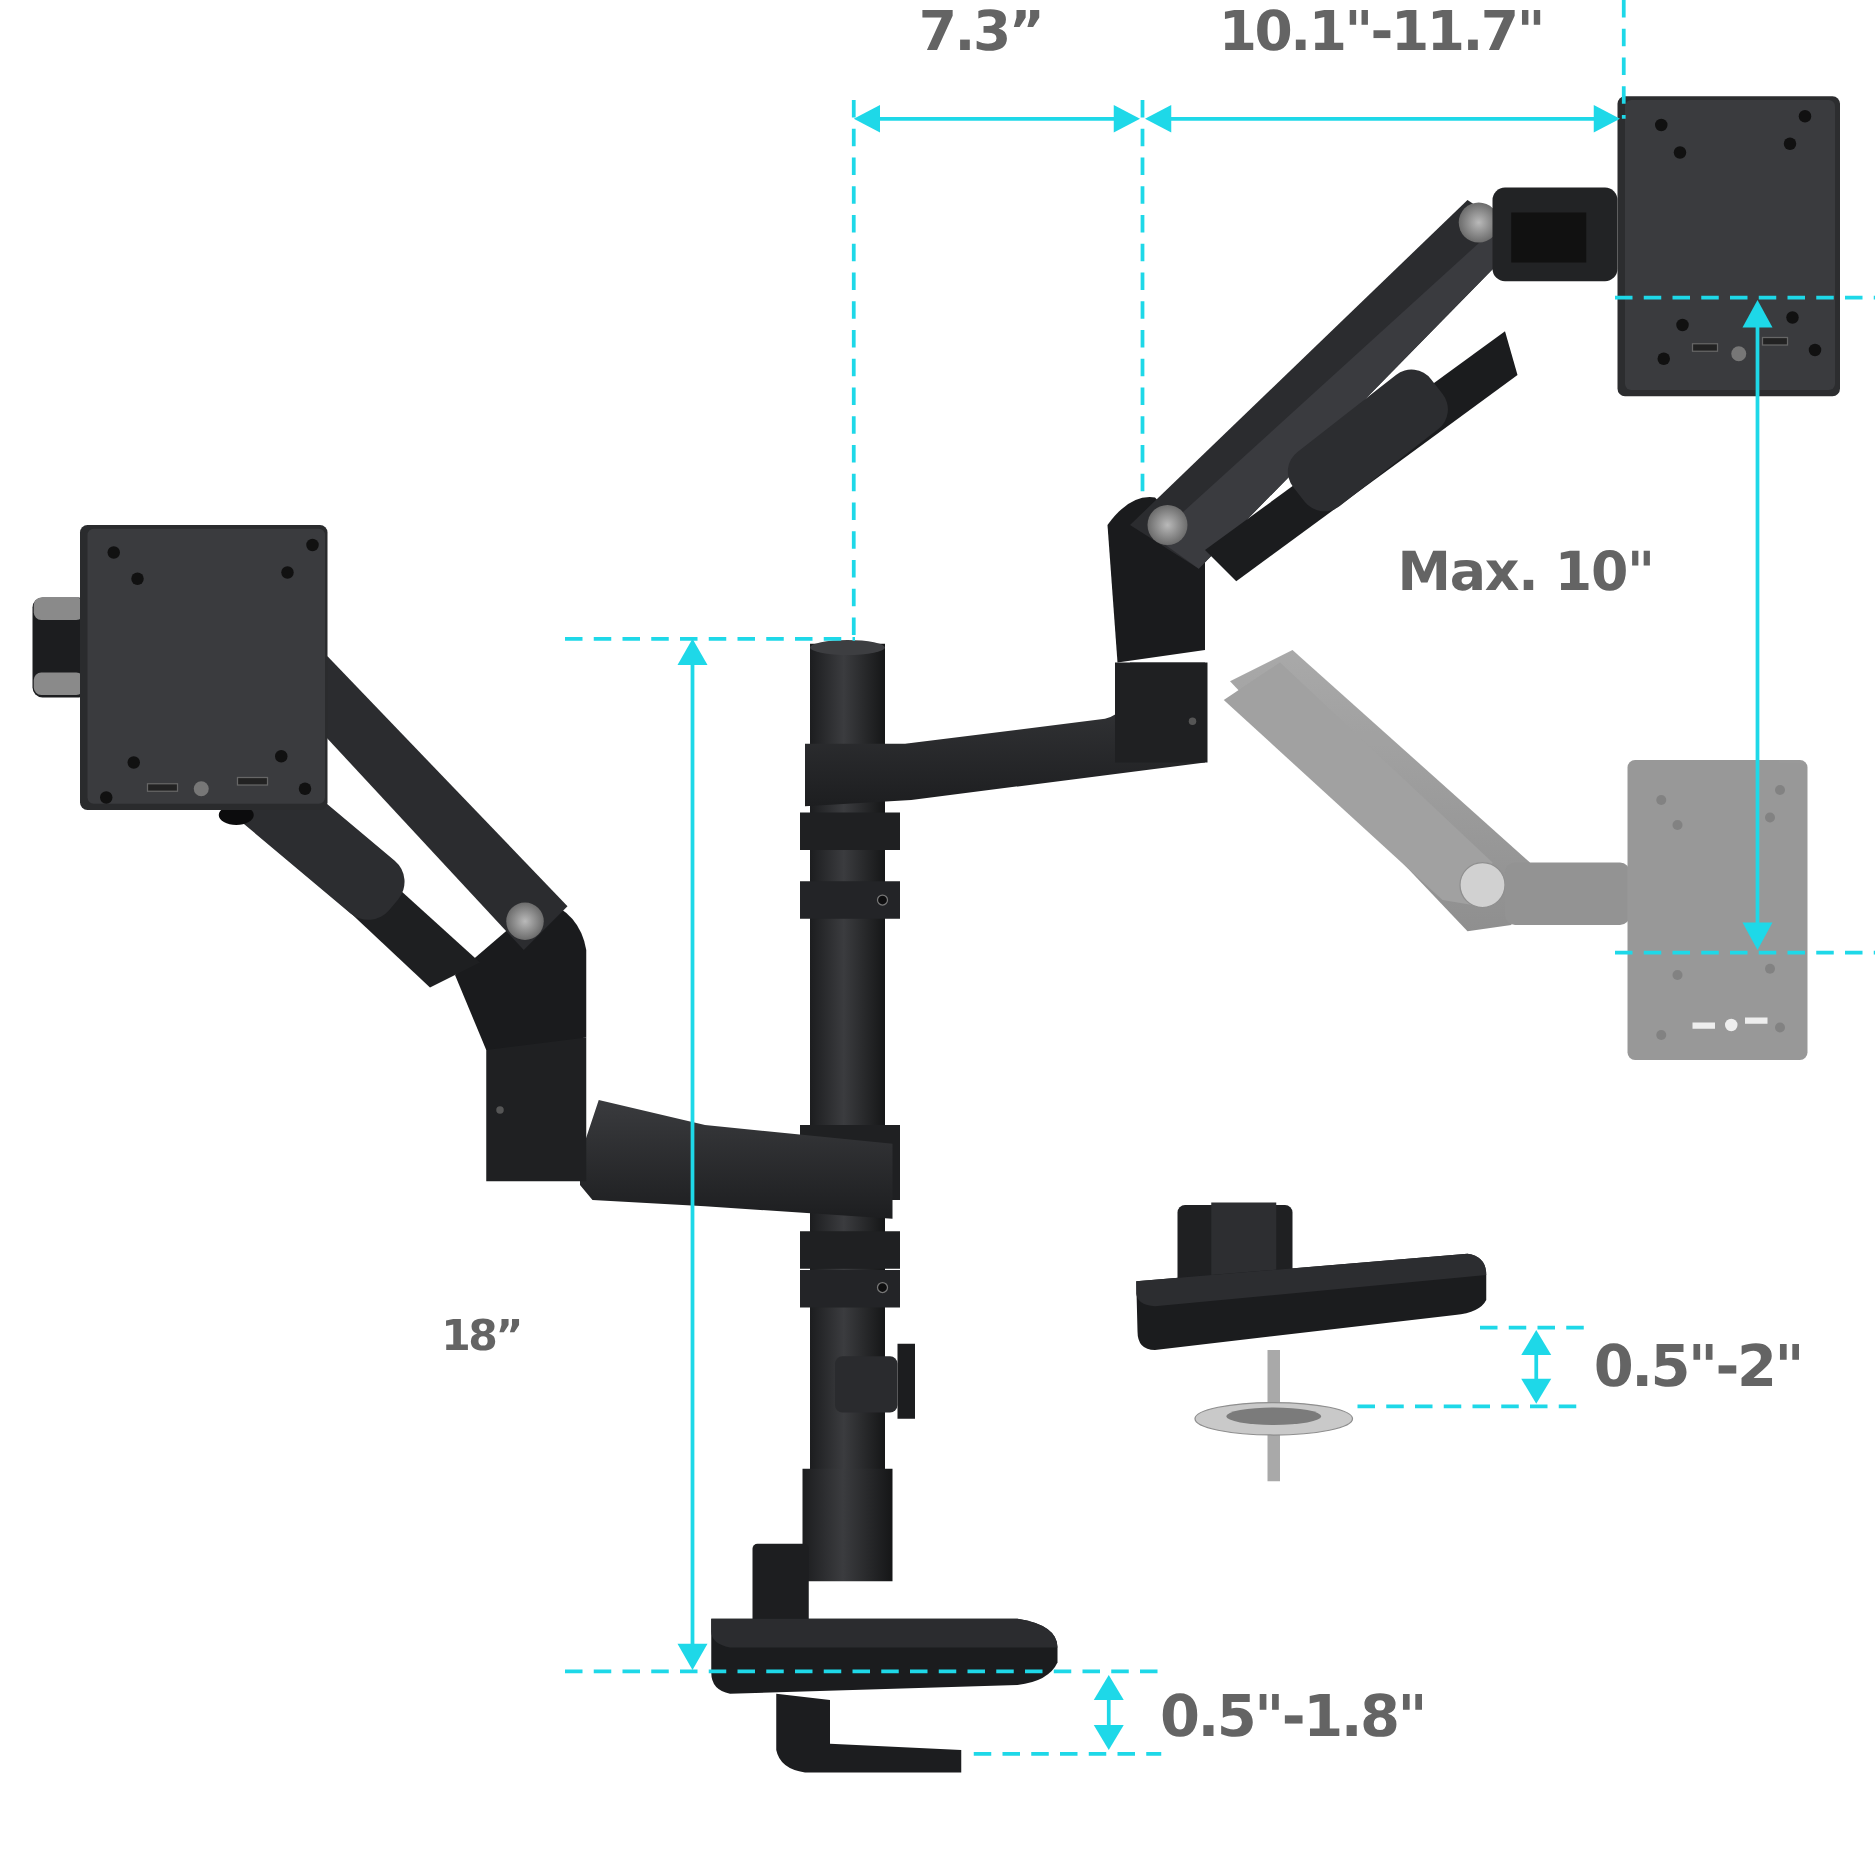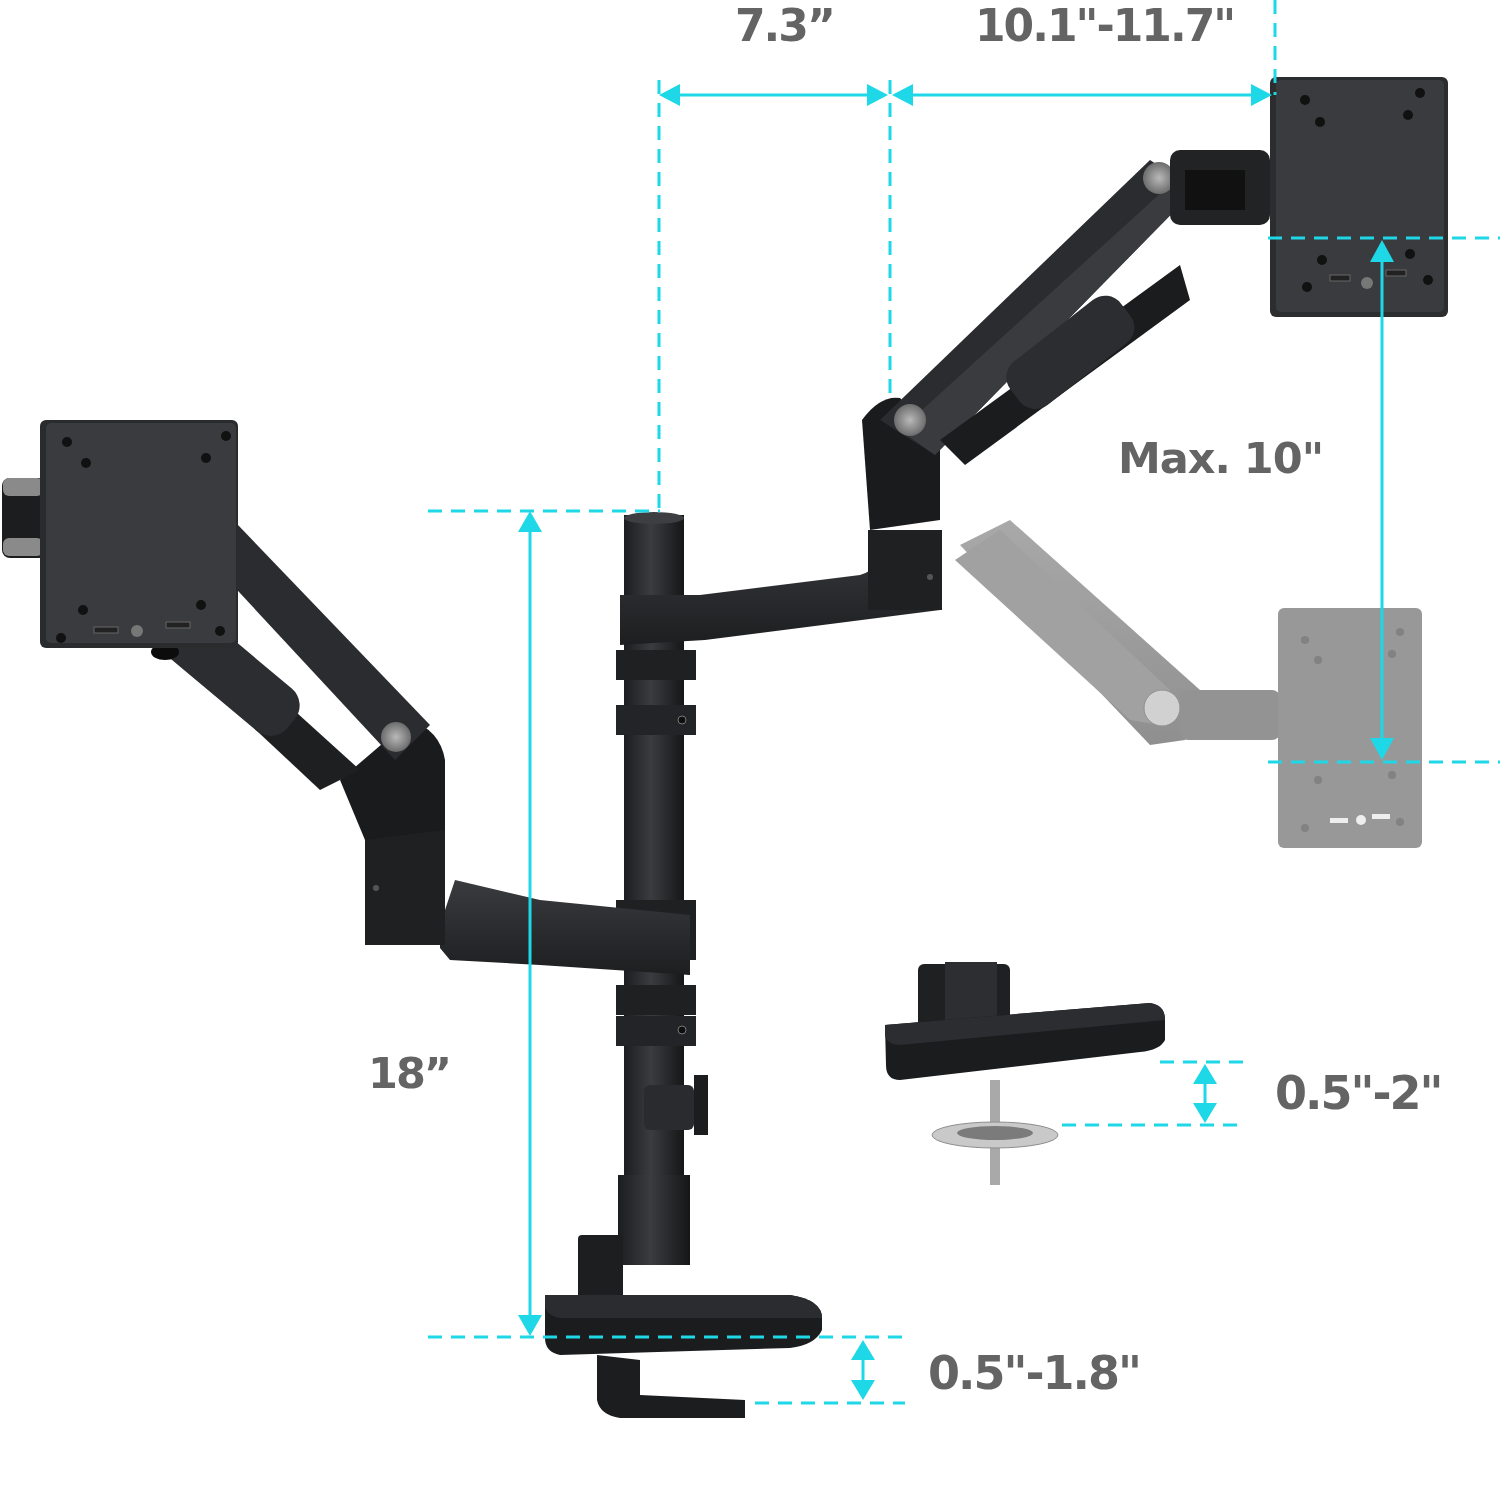--- a/index.html
+++ b/index.html
@@ -1,22 +1,22 @@
 <!DOCTYPE html>
 <html><head>
 <meta charset="utf-8">
 <style>
   html, body { margin: 0; padding: 0; background: #ffffff; }
   body { width: 1500px; height: 1498px; position: relative; overflow: hidden; font-family: "DejaVu Sans", "Liberation Sans", sans-serif; }
-  #stage { position: absolute; left: 0; top: 0; width: 1420px; height: 1498px; }
+  #stage { position: absolute; left: 0; top: 0; width: 1420px; height: 1498px; padding-left: 24px; }
   .dim-label { position: absolute; color: #646464; font-weight: bold; font-family: "DejaVu Sans", sans-serif; letter-spacing: -2px; white-space: nowrap; line-height: 1; }
   #lbl-73 { left: 735px; top: 4px; font-size: 44px; }
   #lbl-101 { left: 975px; top: 4px; font-size: 44px; }
   #lbl-max { left: 1118px; top: 437px; font-size: 43px; letter-spacing: -1px; }
-  #lbl-18 { left: 368px; top: 1052px; font-size: 43px; }
+  #lbl-18 { left: 353px; top: 1052px; font-size: 34px; }
   #lbl-clamp1 { left: 928px; top: 1350px; font-size: 46px; }
   #lbl-clamp2 { left: 1275px; top: 1070px; font-size: 46px; }
 </style>
 </head>
 <body>
 
 <div id="stage">
 <svg width="1500" height="1498" viewBox="0 0 1500 1498" xmlns="http://www.w3.org/2000/svg">
   <defs>
     <linearGradient id="poleG" x1="0" x2="1" y1="0" y2="0">

